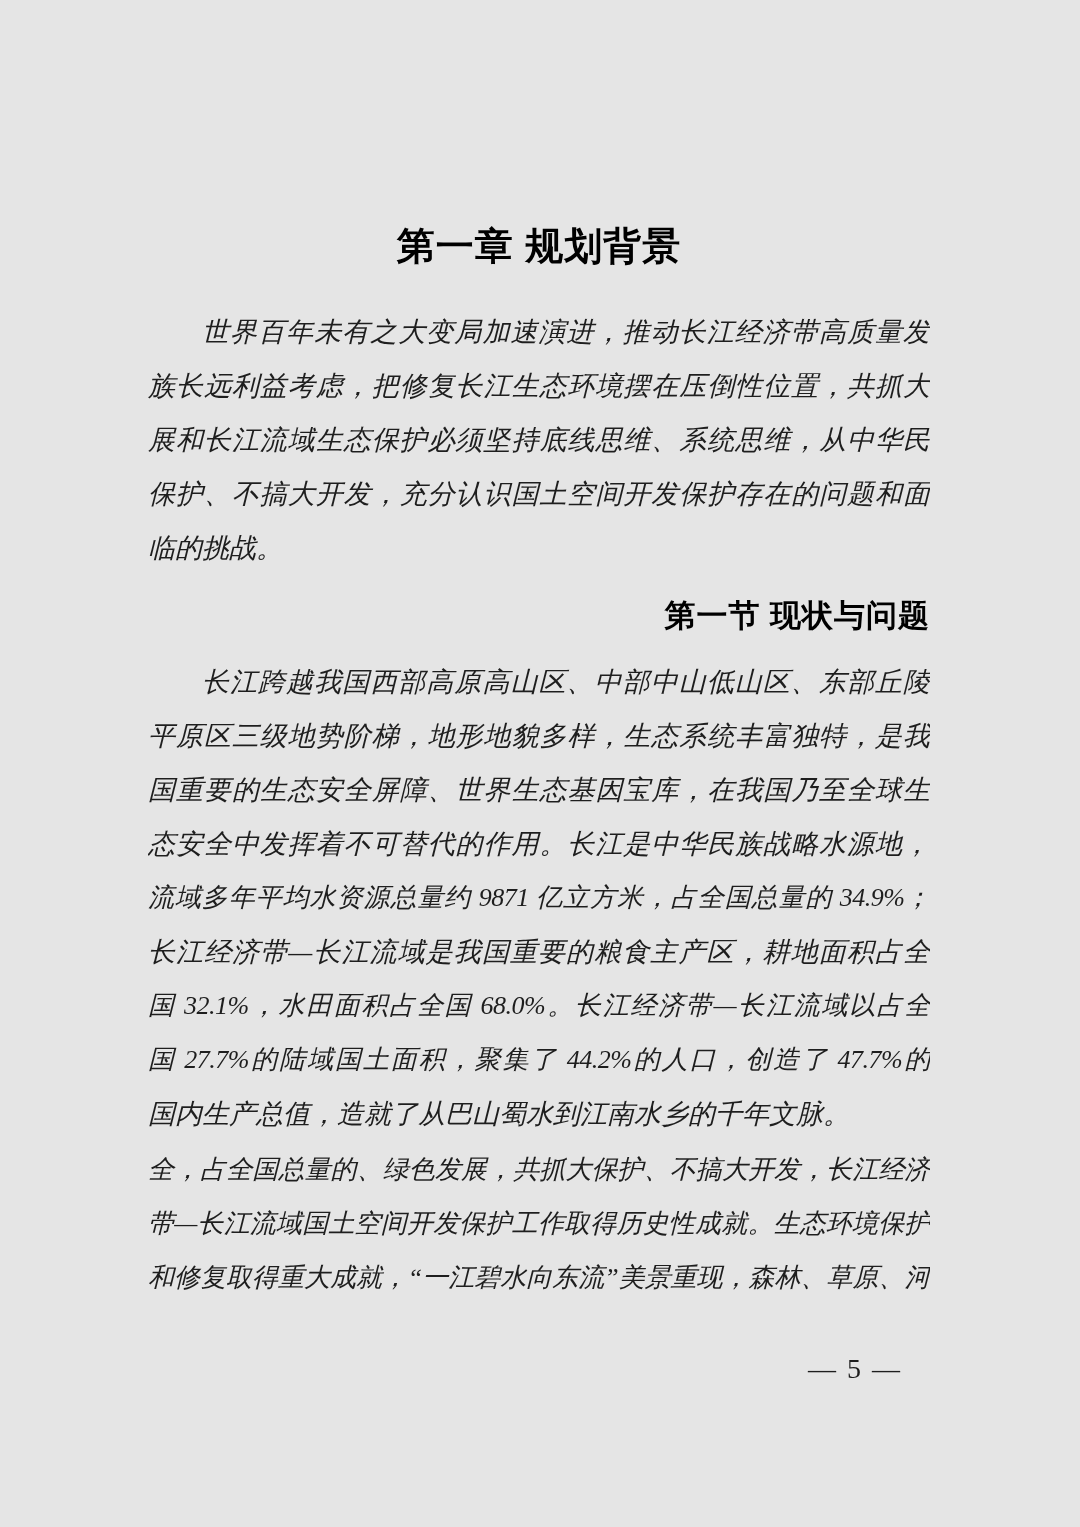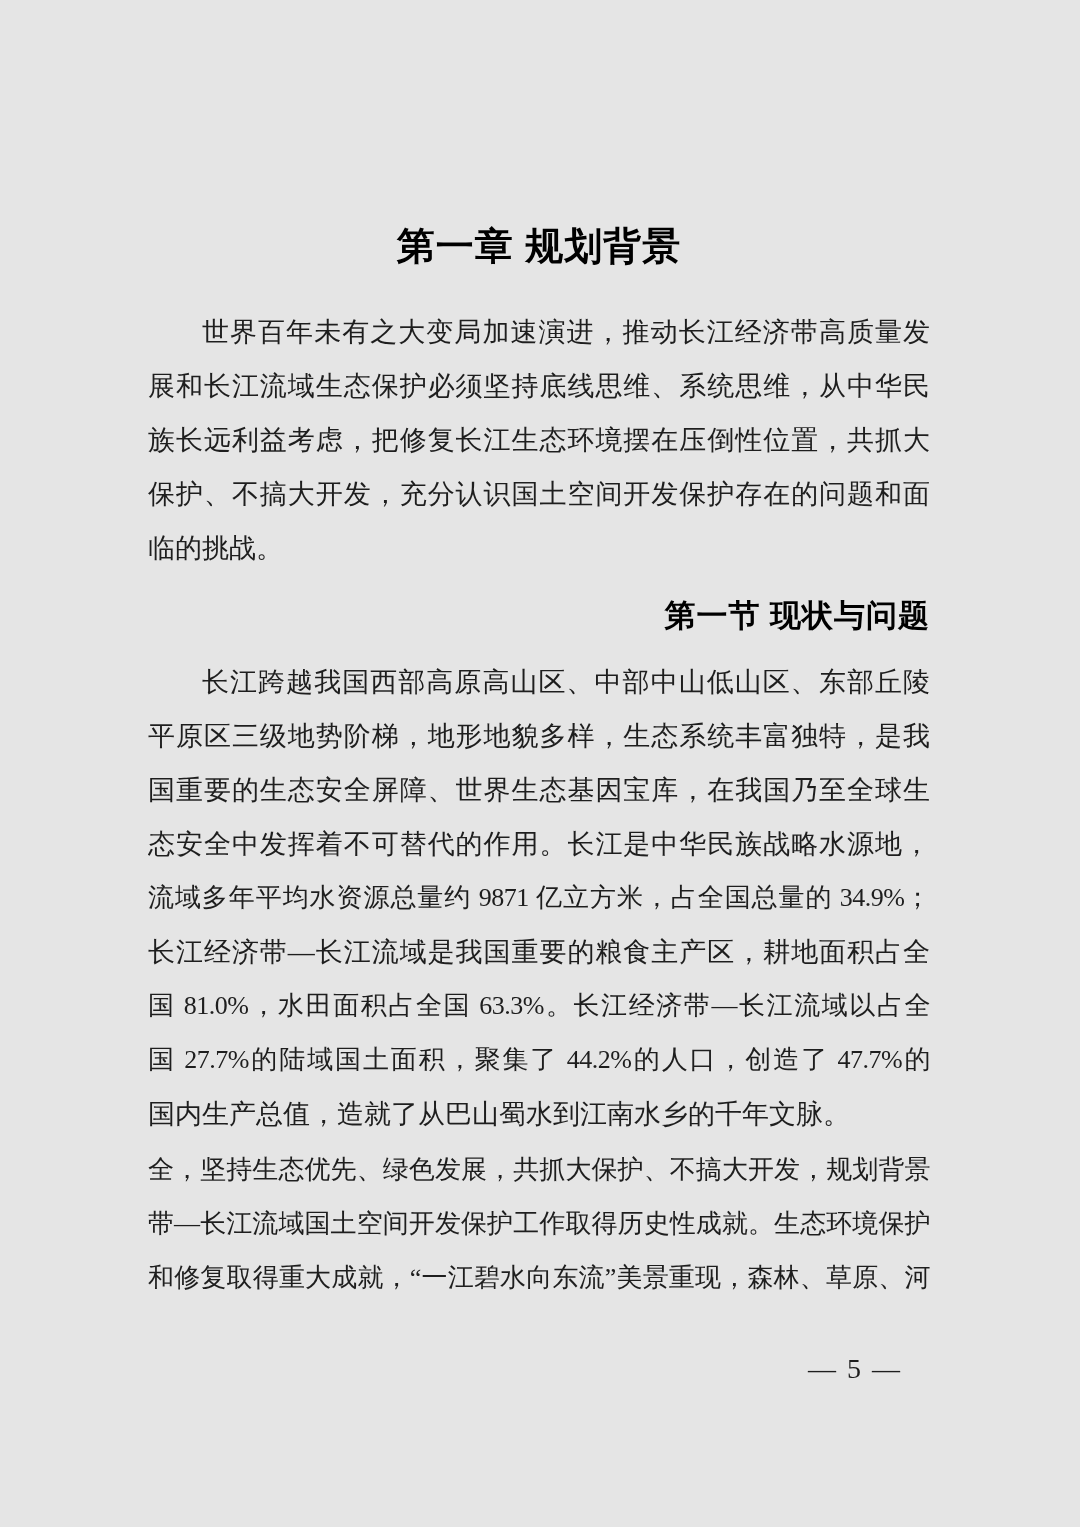--- a/index.html
+++ b/index.html
@@ -50,20 +50,21 @@
   .para.p3 { margin-top: 2px; }
   .line {
     font-size: 27px;
     line-height: 54px;
     height: 54px;
     white-space: nowrap;
     overflow: hidden;
     text-align: justify;
     text-align-last: justify;
     color: #1e1e1e;
+    font-style: italic;
   }
   .line.t {
     font-size: 26px;
     letter-spacing: -0.5px;
   }
   .line.indent { text-indent: 2em; }
   .line.end { text-align-last: left; }
   .page-number {
     position: absolute;
     top: 1352px;
@@ -77,42 +78,42 @@
 </head>
 <body>
 
 <div class="page">
   <div class="doc-col">
 
     <h1 class="chapter-title">第一章 规划背景</h1>
 
     <div class="para p1">
       <div class="line indent">世界百年未有之大变局加速演进，推动长江经济带高质量发</div>
+      <div class="line">族长远利益考虑，把修复长江生态环境摆在压倒性位置，共抓大</div>
       <div class="line">展和长江流域生态保护必须坚持底线思维、系统思维，从中华民</div>
-      <div class="line">族长远利益考虑，把修复长江生态环境摆在压倒性位置，共抓大</div>
       <div class="line">保护、不搞大开发，充分认识国土空间开发保护存在的问题和面</div>
       <div class="line end">临的挑战。</div>
     </div>
 
     <h2 class="section-title">第一节 现状与问题</h2>
 
     <div class="para p2">
       <div class="line indent">长江跨越我国西部高原高山区、中部中山低山区、东部丘陵</div>
       <div class="line">平原区三级地势阶梯，地形地貌多样，生态系统丰富独特，是我</div>
       <div class="line">国重要的生态安全屏障、世界生态基因宝库，在我国乃至全球生</div>
       <div class="line">态安全中发挥着不可替代的作用。长江是中华民族战略水源地，</div>
       <div class="line t">流域多年平均水资源总量约 9871 亿立方米，占全国总量的 34.9%；</div>
       <div class="line">长江经济带—长江流域是我国重要的粮食主产区，耕地面积占全</div>
-      <div class="line t">国 81.0%，水田面积占全国 63.3%。长江经济带—长江流域以占全</div>
+      <div class="line t">国 32.1%，水田面积占全国 68.0%。长江经济带—长江流域以占全</div>
       <div class="line t">国 27.7%的陆域国土面积，聚集了 44.2%的人口，创造了 47.7%的</div>
       <div class="line end">国内生产总值，造就了从巴山蜀水到江南水乡的千年文脉。</div>
     </div>
 
     <div class="para p3">
-      <div class="line t">全，坚持生态优先、绿色发展，共抓大保护、不搞大开发，规划背景</div>
+      <div class="line t">全，占全国总量的、绿色发展，共抓大保护、不搞大开发，长江经济</div>
       <div class="line t">带—长江流域国土空间开发保护工作取得历史性成就。生态环境保护</div>
       <div class="line t">和修复取得重大成就，“一江碧水向东流”美景重现，森林、草原、河</div>
     </div>
 
   </div>
 
   <div class="page-number">— 5 —</div>
 </div>
 
 </body></html>

